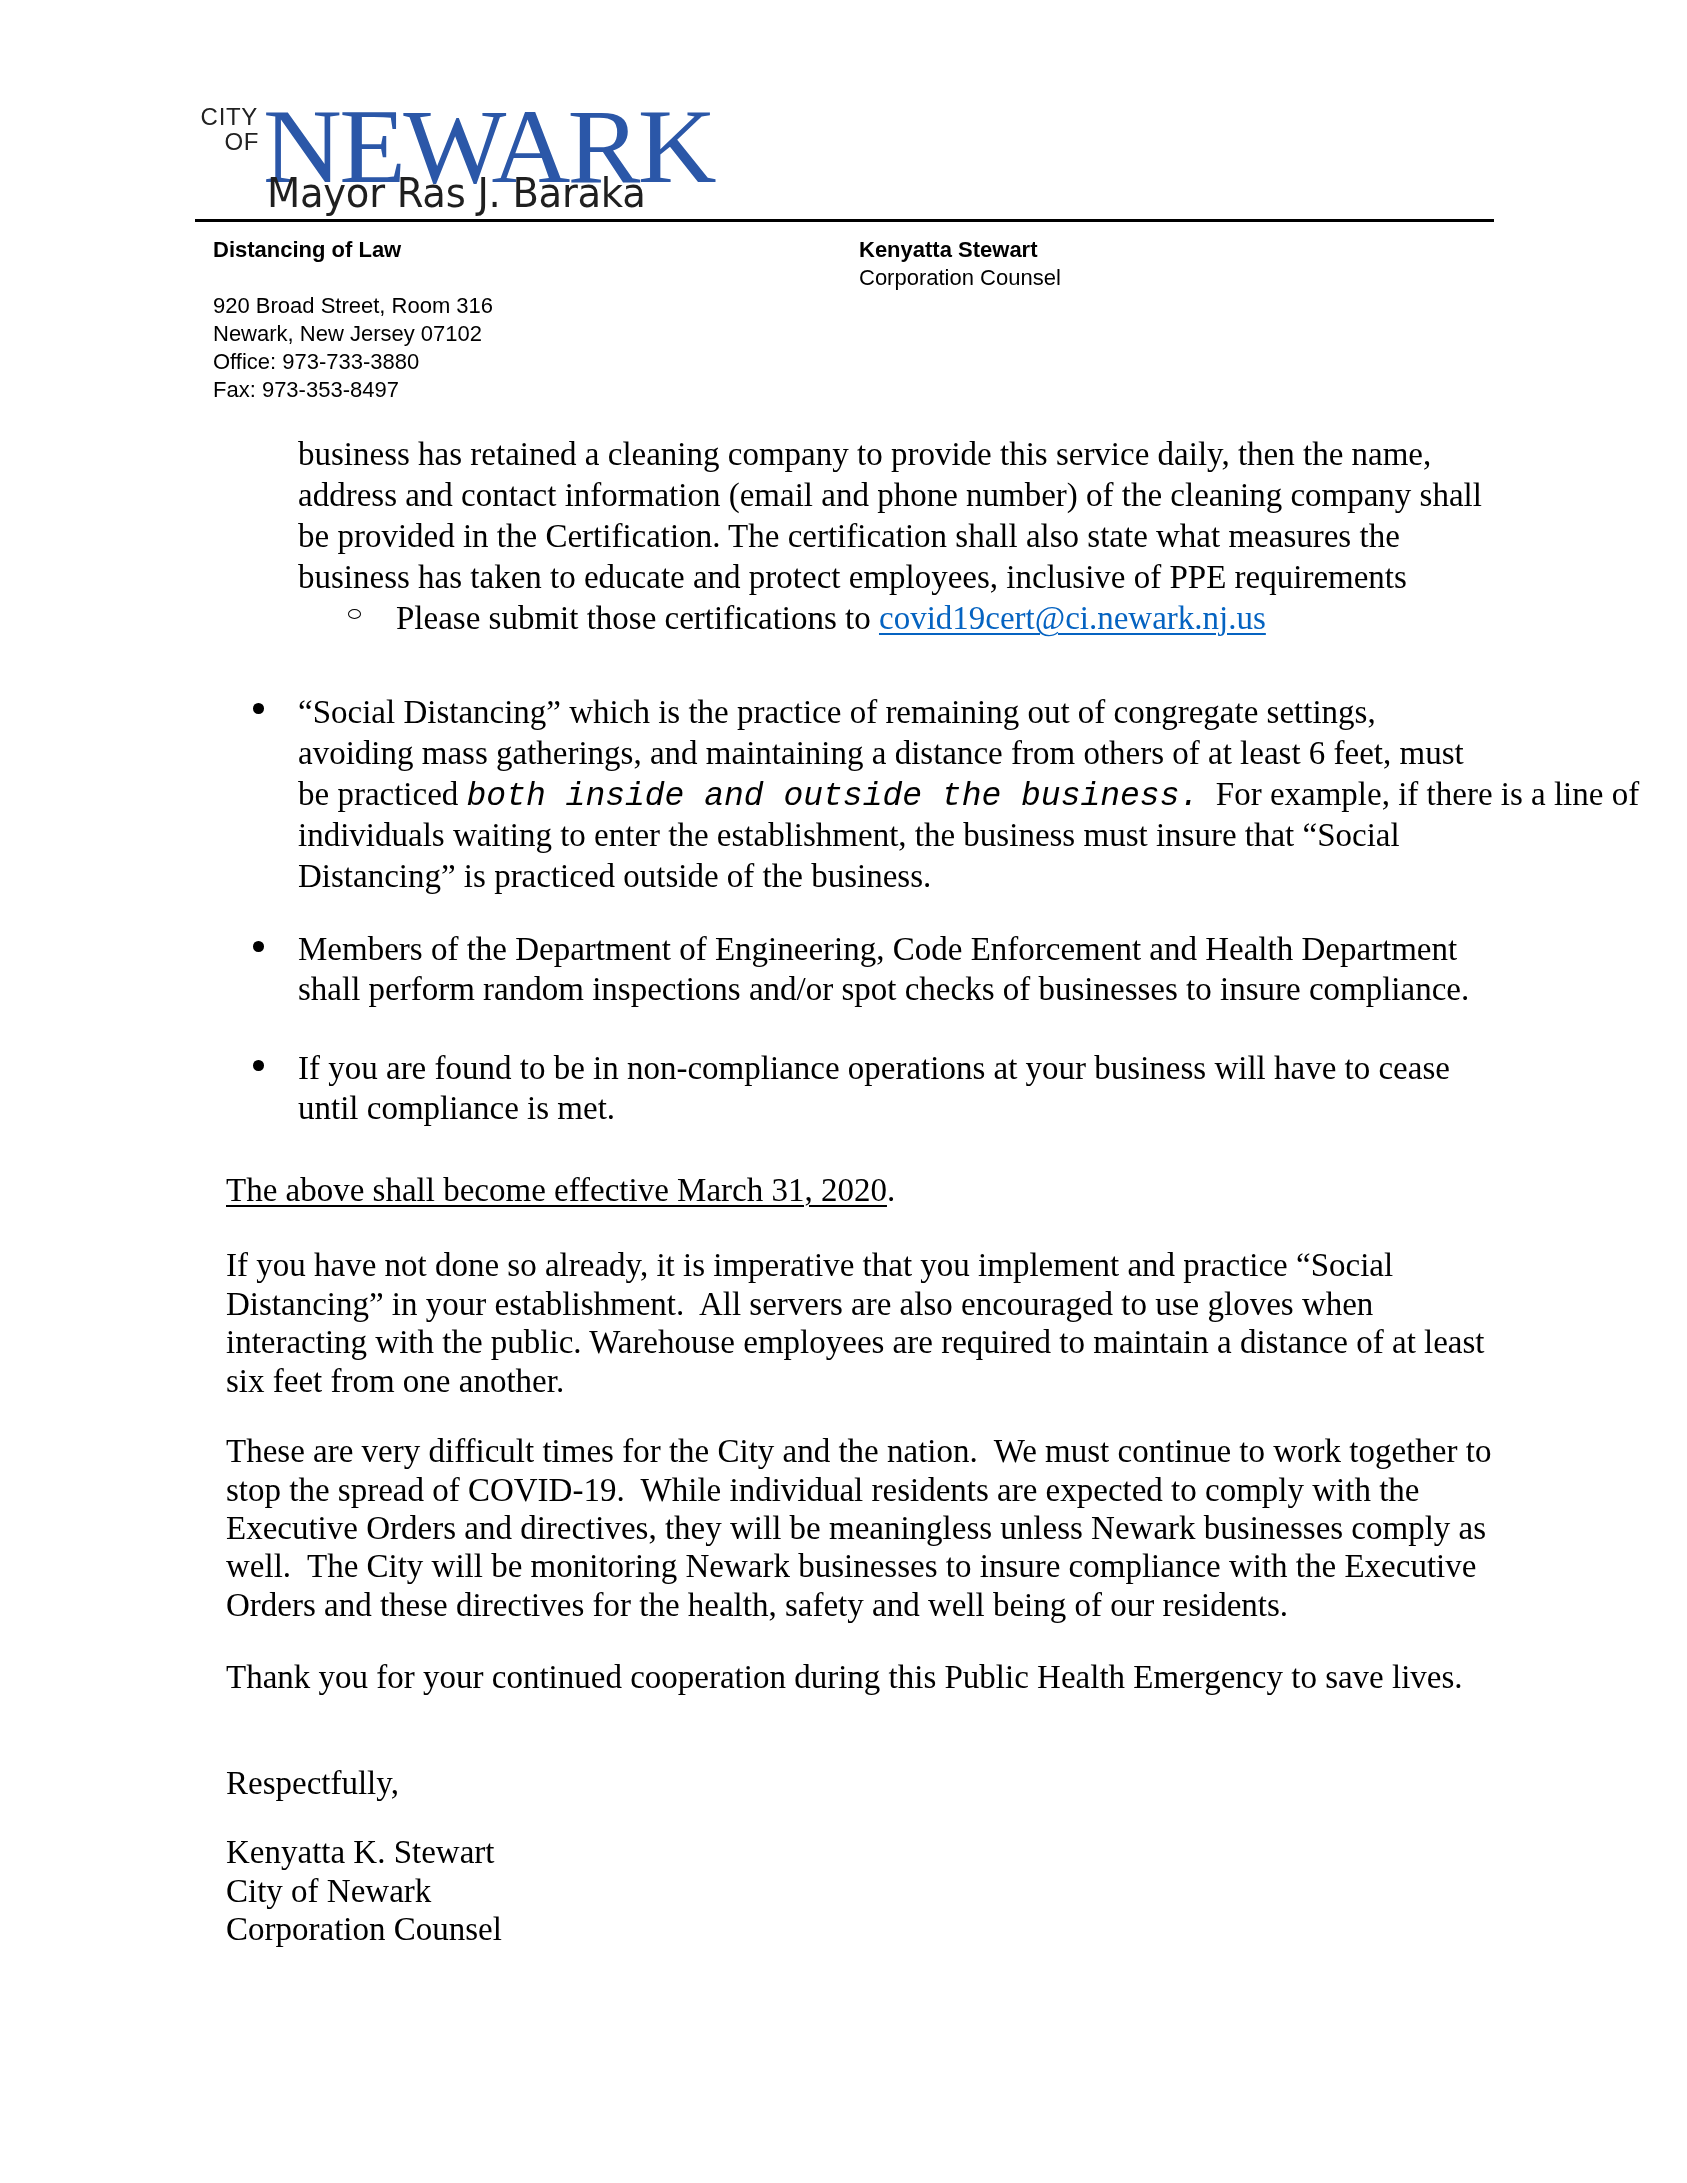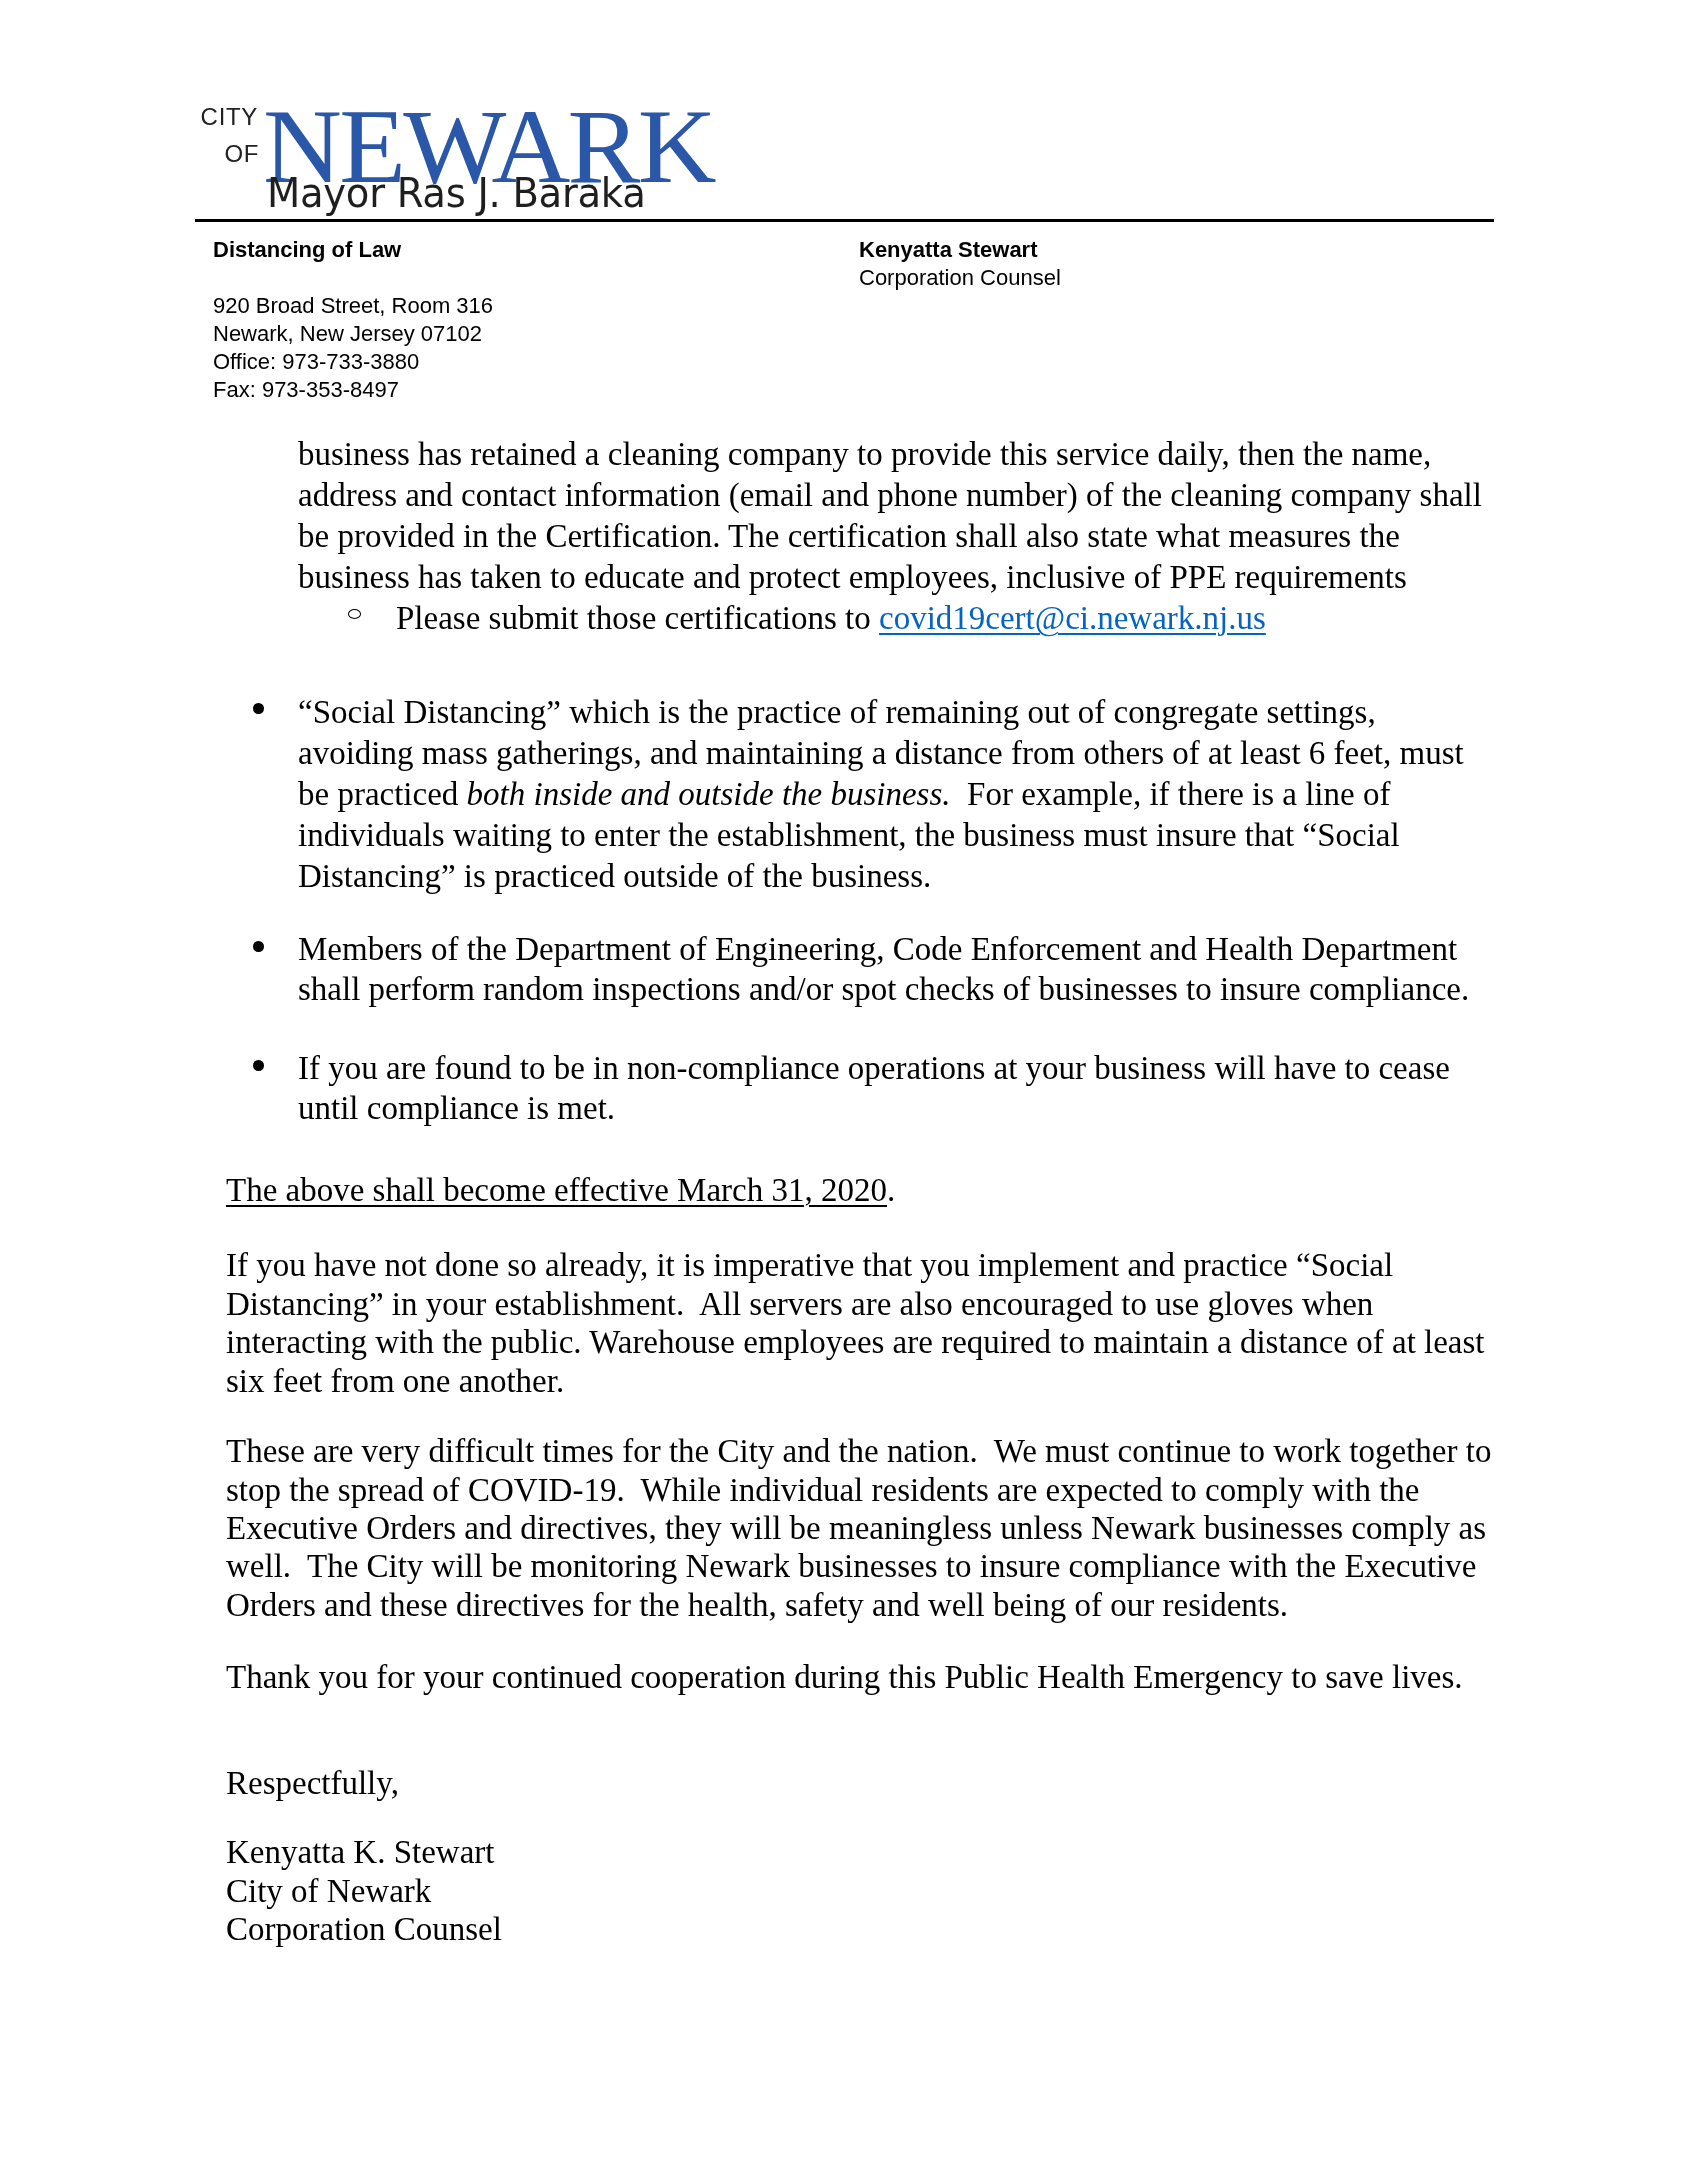--- a/index.html
+++ b/index.html
@@ -6,21 +6,21 @@
   body { width: 1687px; height: 2183px; position: relative; overflow: hidden; }
   .page { position: absolute; left: 0; top: 0; width: 1687px; height: 1725px; background: #fff; }
 
   
   .logo { position: absolute; left: 198px; top: 98px; width: 509px; height: 119px; }
   .logo-city, .logo-of {
     position: absolute; font-family: "Liberation Sans", sans-serif; color: #222;
     font-size: 24px; line-height: 24px; letter-spacing: 0.7px; font-weight: normal;
   }
   .logo-city { left: 2.6px; top: 6.6px; }
-  .logo-of { left: 26.5px; top: 44px; }
+  .logo-of { left: 26.5px; top: 32px; }
   .logo-newark {
     position: absolute; left: 65px; top: -4px;
     font-family: "Liberation Serif", serif; color: #2b57a8;
     font-size: 105px; line-height: 105px; letter-spacing: -2.6px;
     transform: scaleX(1.04); transform-origin: left top;
   }
   .logo-mayor {
     position: absolute; left: 69px; top: 74px;
     font-family: "DejaVu Sans", sans-serif; color: #1f1f1f;
     font-size: 41px; line-height: 42px; letter-spacing: -0.3px;
@@ -39,21 +39,21 @@
   
   .body { font-family: "Liberation Serif", serif; font-size: 33px; color: #000; }
   .ln { position: absolute; white-space: nowrap; line-height: 38px; }
   .ind { left: 298px; text-align: right; }
   .ind2 { left: 396px; }
   .mar { left: 198px; margin-left: 28px; }
   .bullet { position: absolute; width: 10.6px; height: 10.6px; border-radius: 50%; background: #000; left: 253px; }
   .circle-bullet { position: absolute; width: 13.2px; height: 10px; border: 1.7px solid #000; border-radius: 50%; left: 348px; box-sizing: border-box; }
   .link { color: #0563c1; text-decoration: underline; text-decoration-thickness: 2px; text-underline-offset: 4px; }
   .u { text-decoration: underline; text-decoration-thickness: 2px; text-underline-offset: 4px; }
-  em { font-style: italic; }
+  em { font-style: italic; font-family: Liberation Mono, monospace; }
 </style>
 </head>
 <body>
 
 <div class="page">
 
   <div class="logo">
     <div class="logo-city">CITY</div>
     <div class="logo-of">OF</div>
     <div class="logo-newark">NEWARK</div>

